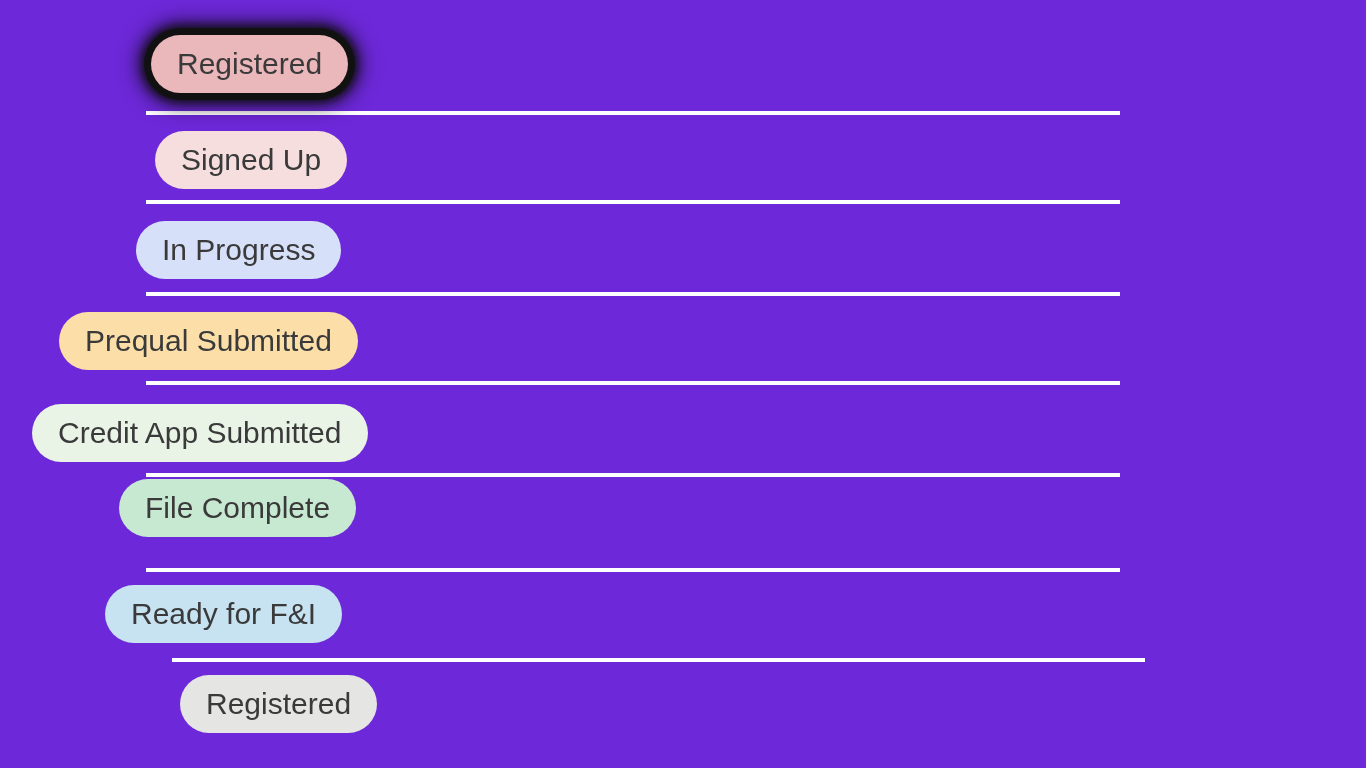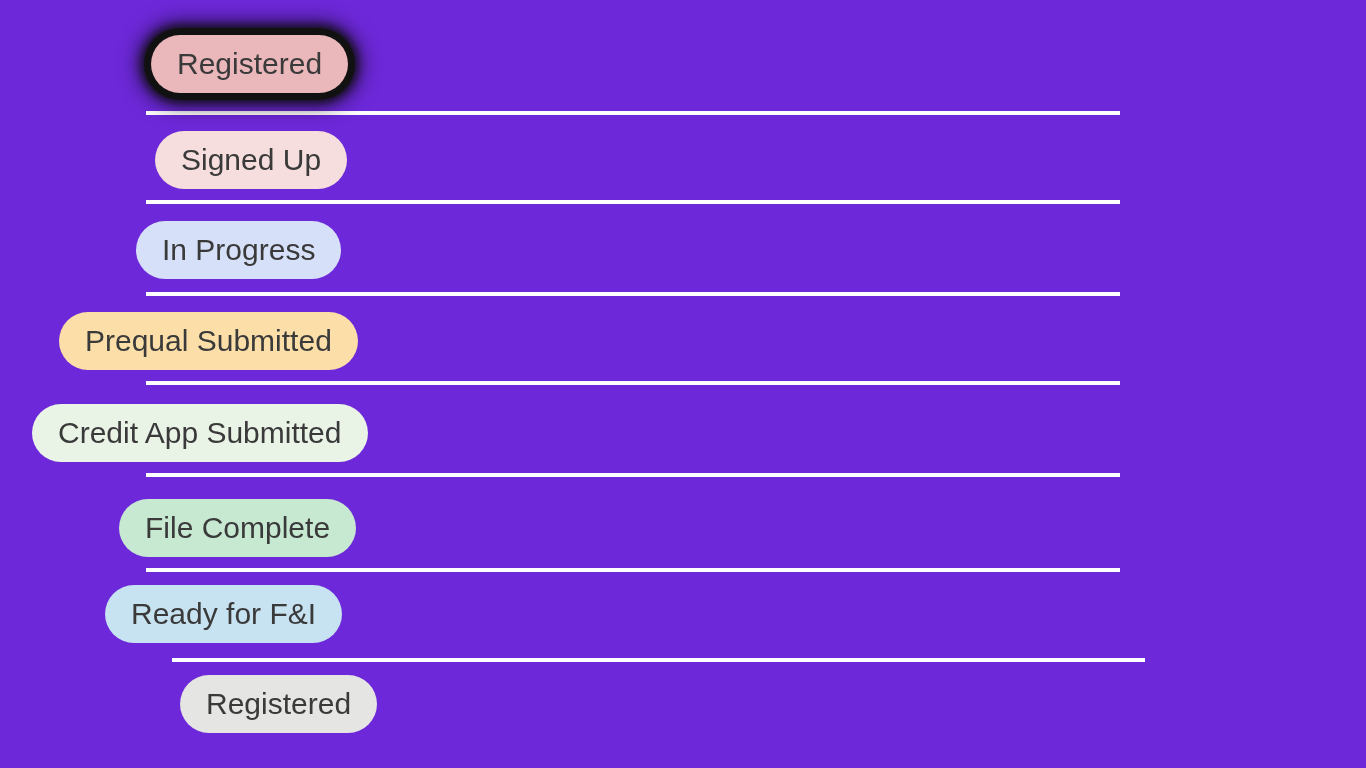--- a/index.html
+++ b/index.html
@@ -80,21 +80,21 @@
       </div>
       <div class="status-row" style="top: 204px;">
         <div class="pill" style="background: rgb(214, 224, 248); color: rgb(58, 58, 58); left: 136px;">In Progress</div>
       </div>
       <div class="status-row" style="top: 295px;">
         <div class="pill" style="background: rgb(252, 223, 168); color: rgb(58, 58, 58); left: 59px;">Prequal Submitted</div>
       </div>
       <div class="status-row" style="top: 387px; padding-left: 15px;">
         <div class="pill" style="background: rgb(233, 244, 231); color: rgb(58, 58, 58); left: 32px;">Credit App Submitted</div>
       </div>
-      <div class="status-row" style="top: 482px; text-decoration: underline;">
+      <div class="status-row" style="top: 462px; text-decoration: underline;">
         <div class="pill" style="background: rgb(199, 233, 210); color: rgb(58, 58, 58); left: 119px;">File Complete</div>
       </div>
       <div class="status-row" style="top: 568px;">
         <div class="pill" style="background: rgb(199, 226, 240); color: rgb(58, 58, 58); left: 105px;">Ready for F&amp;I</div>
       </div>
       <div class="status-row" style="top: 658px;">
         <div class="pill" style="background: rgb(229, 229, 227); color: rgb(58, 58, 58); left: 180px;">Registered</div>
       </div>
     </div>
 </div>

